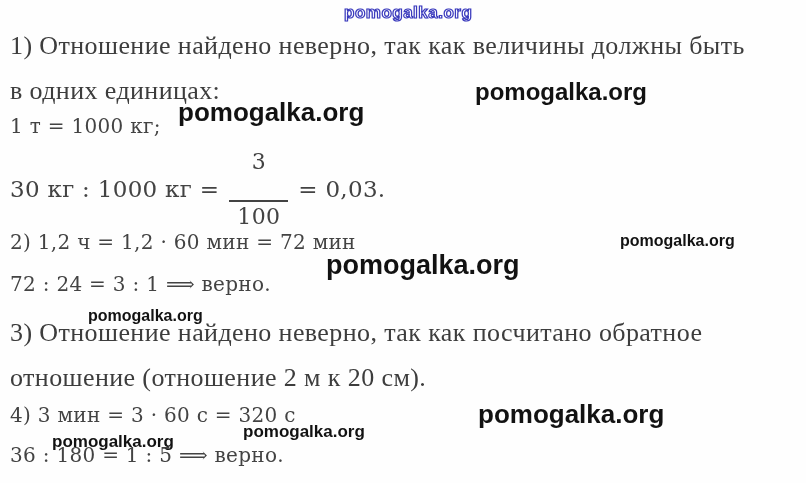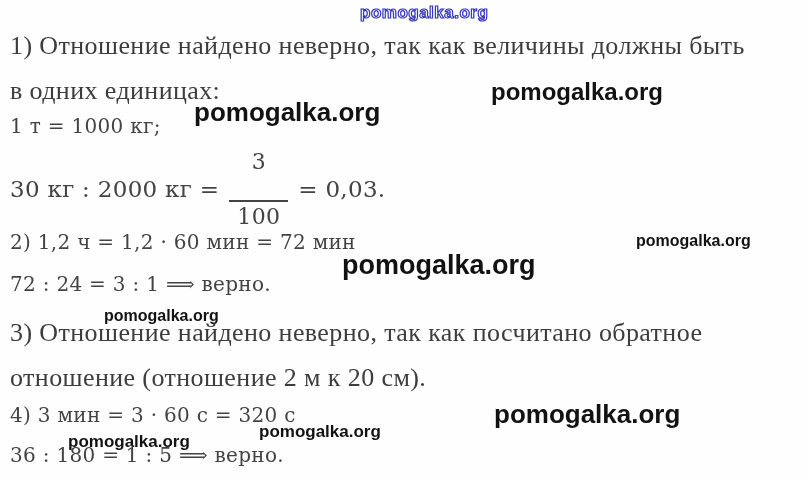--- a/index.html
+++ b/index.html
@@ -56,21 +56,20 @@
   }
   .frac .num { padding: 0 14px 2px 14px; }
   .frac .den { border-top: 2px solid #434343; padding: 2px 8px 0 8px; margin-top: 24px; }
   
   .wm {
     position: absolute;
     font-family: "Liberation Sans", sans-serif;
     color: #121212;
     white-space: nowrap;
     line-height: 1;
-    margin-left: 16px;
   }
   .wm-blue {
     left: 344px; top: 4px;
     font-size: 17px;
     font-weight: 700;
     color: #ffffff;
     -webkit-text-stroke: 1.2px #3b3bbd;
     text-shadow: 0 0 1px #3b3bbd;
     letter-spacing: 0.5px;
   }
@@ -106,21 +105,21 @@
   <span class="wm wm-f">pomogalka.org</span>
   <span class="wm wm-g">pomogalka.org</span>
   <span class="wm wm-h">pomogalka.org</span>
   <span class="wm wm-i">pomogalka.org</span>
 
   <div class="prose l1">1) Отношение найдено неверно, так как величины должны быть</div>
   <div class="prose l2">в одних единицах:</div>
   <div class="math  l3">1 т = 1000 кг;</div>
 
   <div class="frac-row">
-    <span>30 кг : 2000 кг =</span>
+    <span>30 кг : 1000 кг =</span>
     <span class="frac">
       <span class="num">3</span>
       <span class="den">100</span>
     </span>
     <span>= 0,03.</span>
   </div>
 
   <div class="math  l5">2) 1,2 ч = 1,2 · 60 мин = 72 мин</div>
   <div class="math  l6">72 : 24 = 3 : 1 ⟹ верно.</div>
   <div class="prose l7">3) Отношение найдено неверно, так как посчитано обратное</div>

